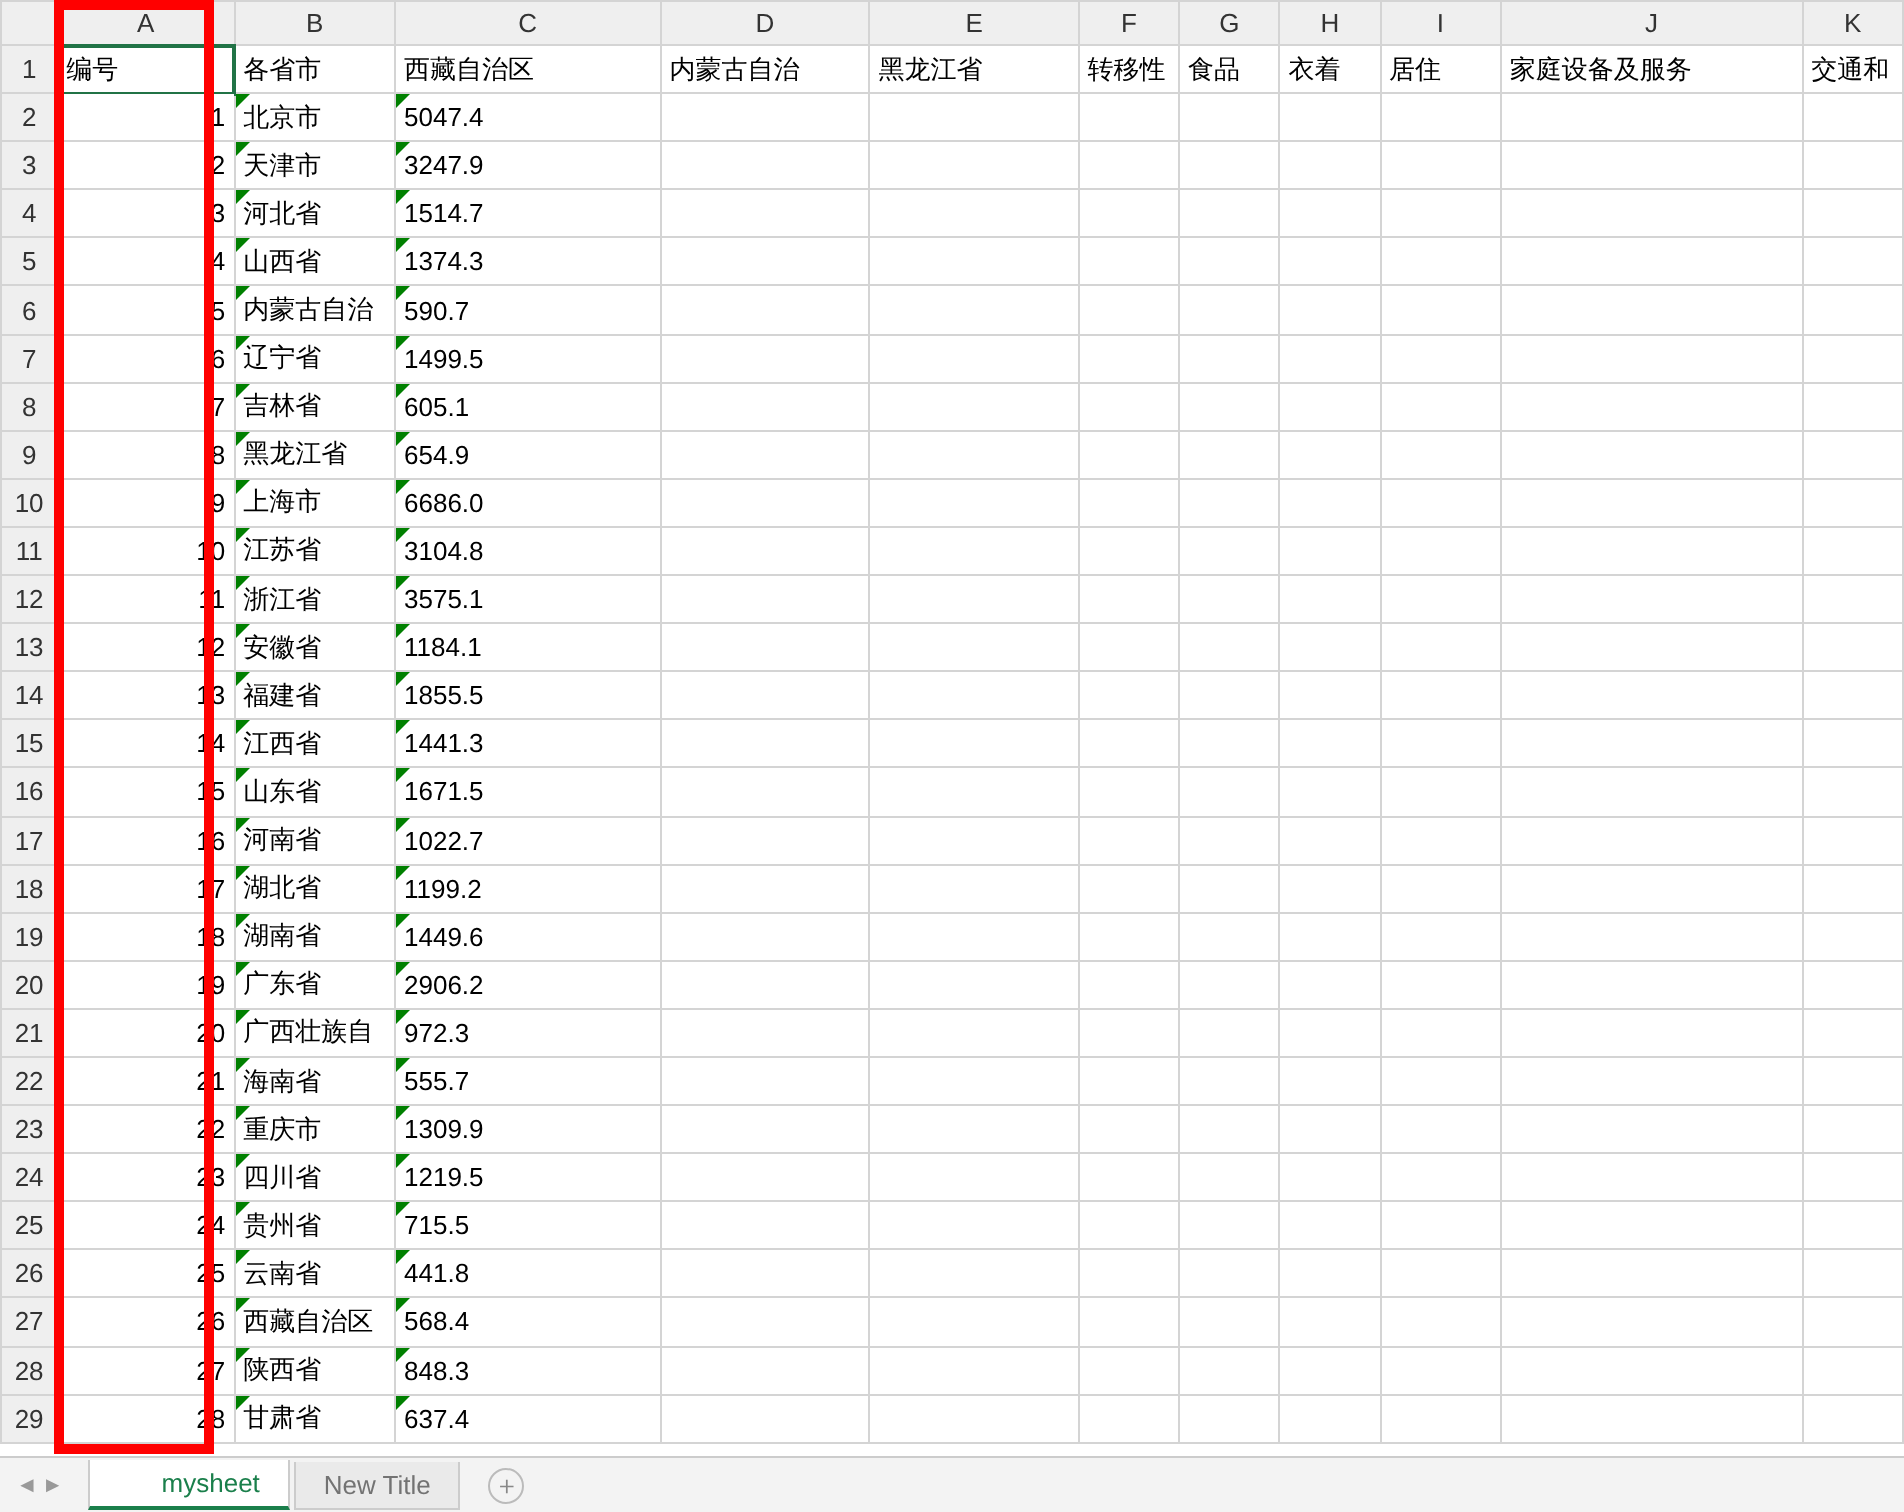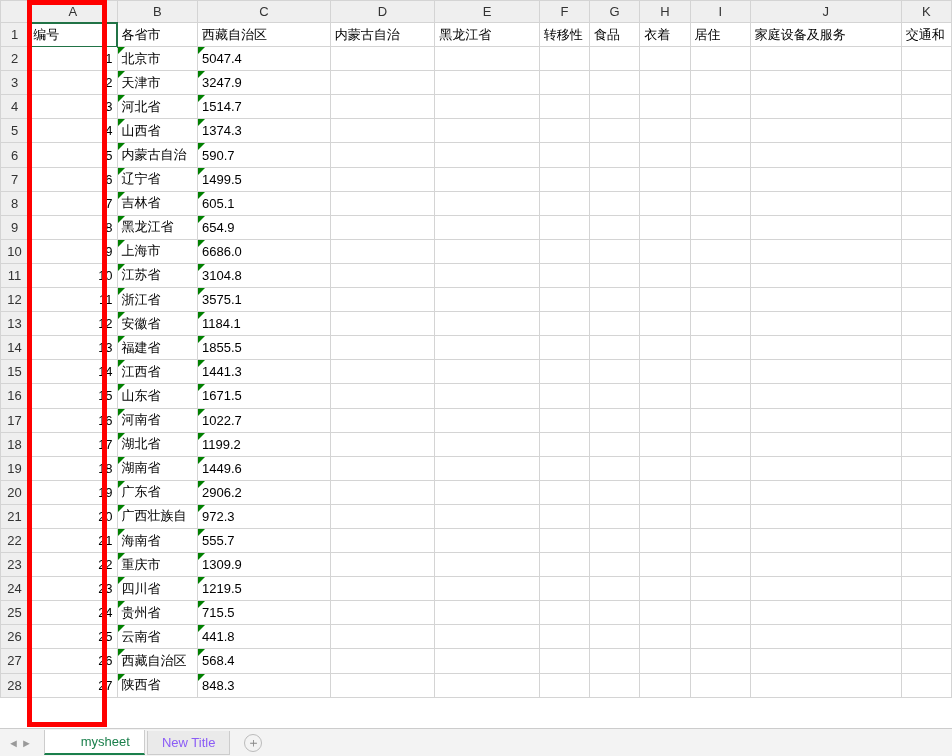--- a/index.html
+++ b/index.html
@@ -108,21 +108,21 @@
     gap: 2px;
     margin-right: 12px;
     color: #999;
   }
   .nav span { cursor: default; font-size: 11px;}
   .tab {
     padding: 4px 14px;
     border: 1px solid #ccc;
     border-top: none;
     background: #eaeaea;
-    color: #8b5cf6;
+    color: #737373;
     margin-right: 2px;
     cursor: pointer;
     position: relative;
   }
   .tab.active {
     background: #fff;
     color: #1a7f4b;
     border-bottom: 2px solid #1a7f4b;
     padding-left: 36px;
   }
@@ -564,20 +564,34 @@
           <td class="cell txt"><span class="green-tick"></span>848.3</td>
           <td class="cell"></td>
           <td class="cell"></td>
           <td class="cell"></td>
           <td class="cell"></td>
           <td class="cell"></td>
           <td class="cell"></td>
           <td class="cell"></td>
           <td class="cell"></td>
         </tr>
+        <tr>
+          <th class="rowhdr">29</th>
+          <td class="cell num">28</td>
+          <td class="cell txt"><span class="green-tick"></span>甘肃省</td>
+          <td class="cell txt"><span class="green-tick"></span>637.4</td>
+          <td class="cell"></td>
+          <td class="cell"></td>
+          <td class="cell"></td>
+          <td class="cell"></td>
+          <td class="cell"></td>
+          <td class="cell"></td>
+          <td class="cell"></td>
+          <td class="cell"></td>
+        </tr>
       </tbody>
   </table>
   <div class="red-box"></div>
 </div>
 
 <div class="tabs">
   <div class="nav">
     <span>◄</span>
     <span>►</span>
   </div>

